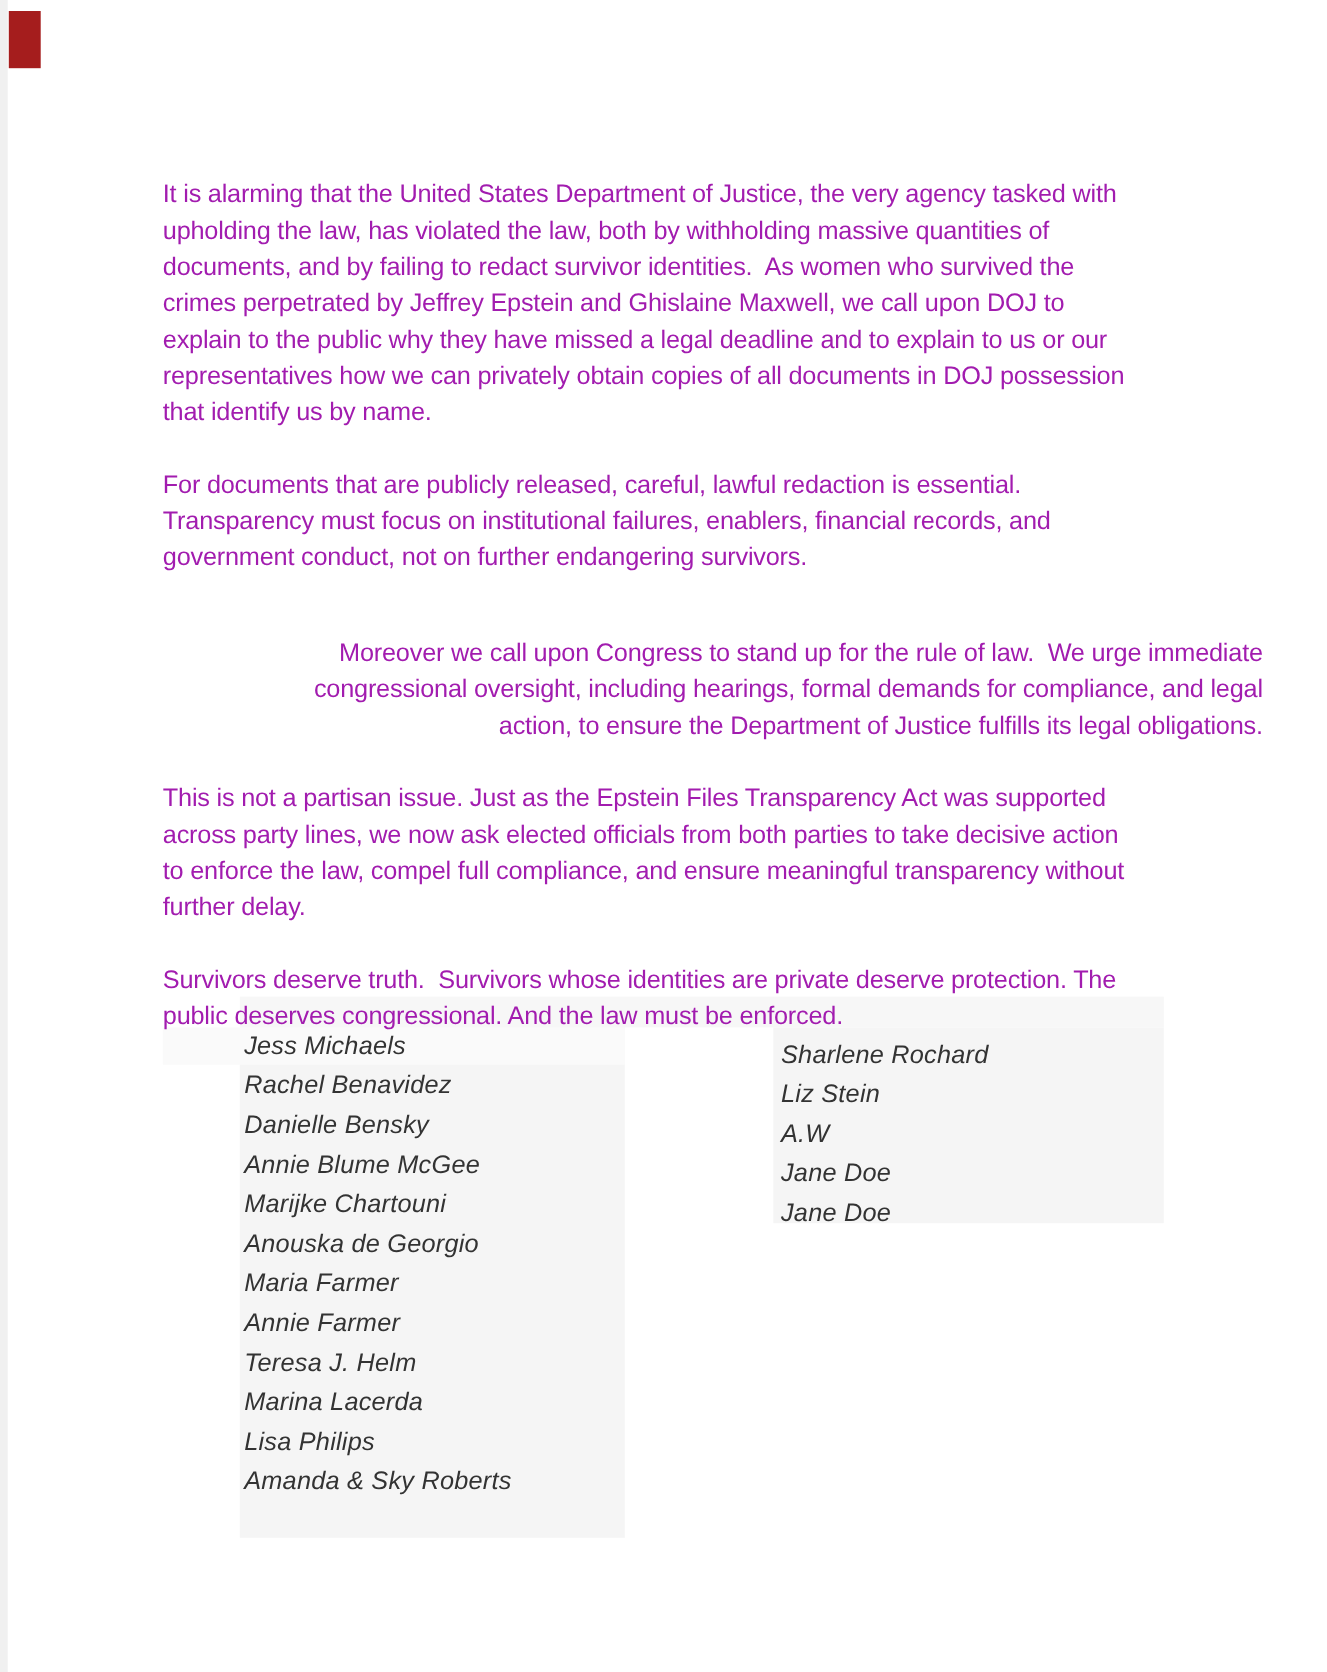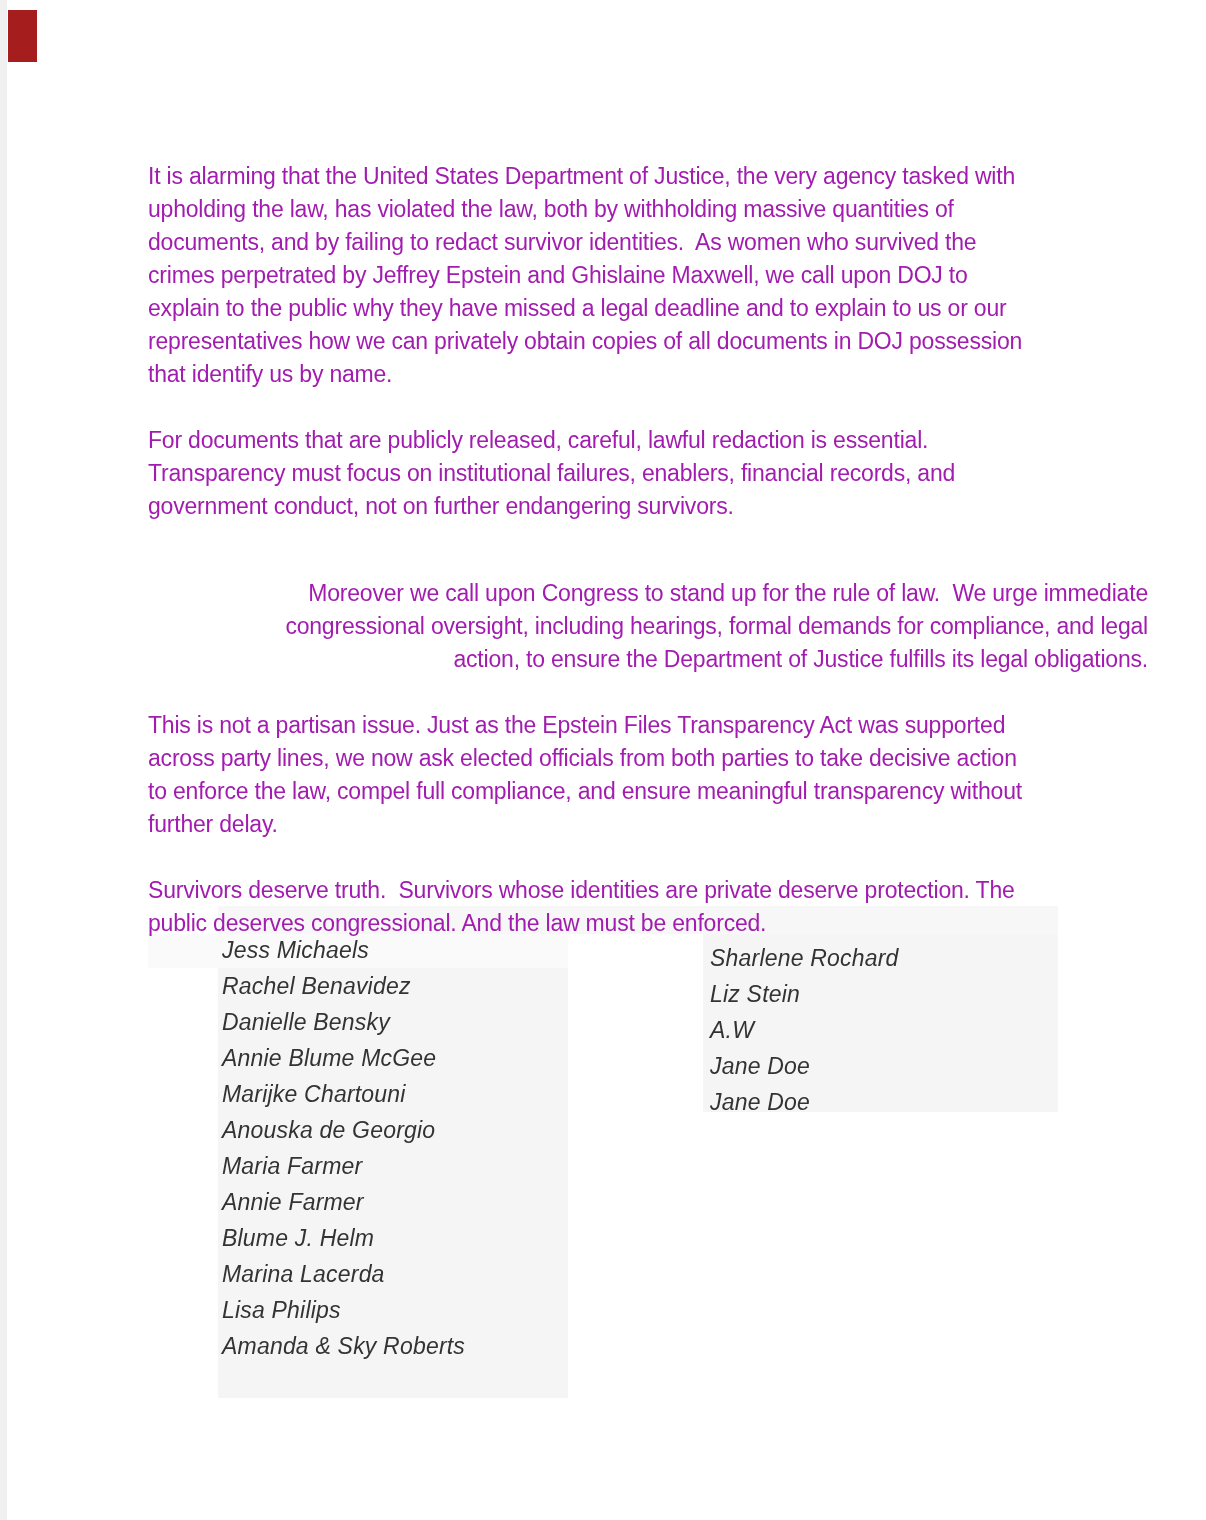--- a/index.html
+++ b/index.html
@@ -122,21 +122,21 @@
 
   <div class="sig-col sig-col-left">
     <div class="sig-name">Jess Michaels</div>
     <div class="sig-name">Rachel Benavidez</div>
     <div class="sig-name">Danielle Bensky</div>
     <div class="sig-name">Annie Blume McGee</div>
     <div class="sig-name">Marijke Chartouni</div>
     <div class="sig-name">Anouska de Georgio</div>
     <div class="sig-name">Maria Farmer</div>
     <div class="sig-name">Annie Farmer</div>
-    <div class="sig-name">Blume J. Helm</div>
+    <div class="sig-name">Teresa J. Helm</div>
     <div class="sig-name">Marina Lacerda</div>
     <div class="sig-name">Lisa Philips</div>
     <div class="sig-name">Amanda &amp; Sky Roberts</div>
   </div>
 
   <div class="sig-col sig-col-right">
     <div class="sig-name">Sharlene Rochard</div>
     <div class="sig-name">Liz Stein</div>
     <div class="sig-name">A.W</div>
     <div class="sig-name">Jane Doe</div>

